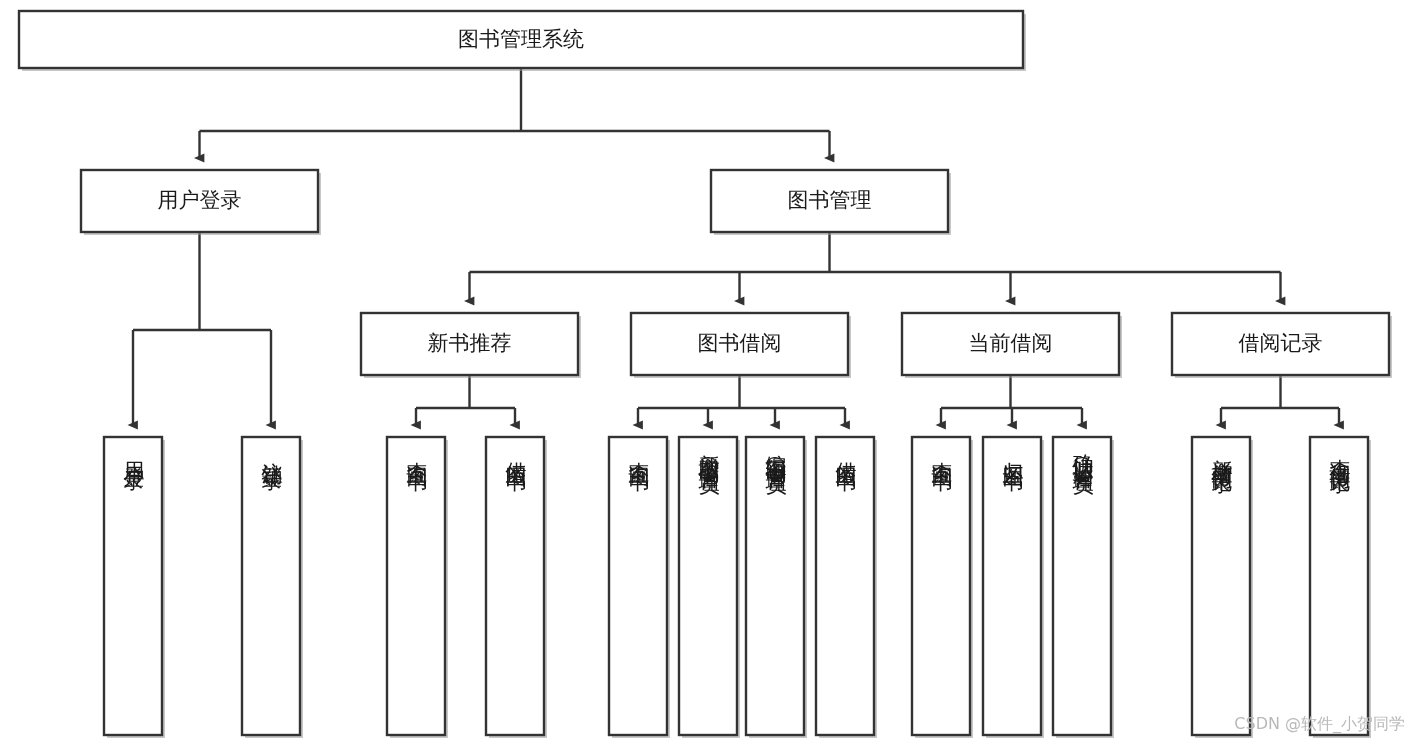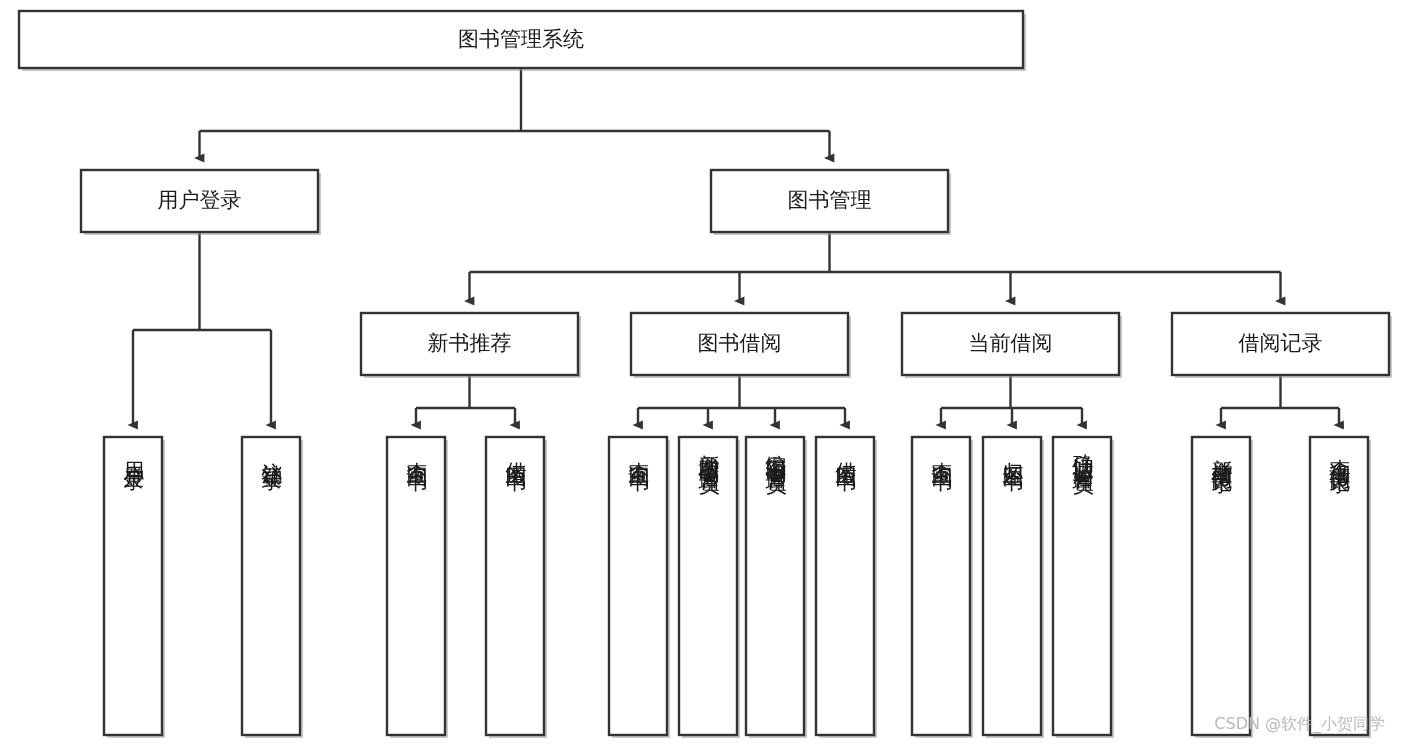--- a/index.html
+++ b/index.html
@@ -50,21 +50,21 @@
     font-size: 21px;
   }
   .label-v {
     font-size: 21px;
     writing-mode: vertical-rl;
     text-orientation: upright;
     letter-spacing: 3px;
   }
   .watermark {
     position: absolute;
-    right: 20px;
+    right: 0;
     bottom: 6px;
     font-family: "DejaVu Sans", "Liberation Sans", sans-serif;
     font-size: 16px;
     color: #b9b9b9;
     white-space: nowrap;
     user-select: none;
     margin-left: 40px;
   }
 </style>
 </head>

